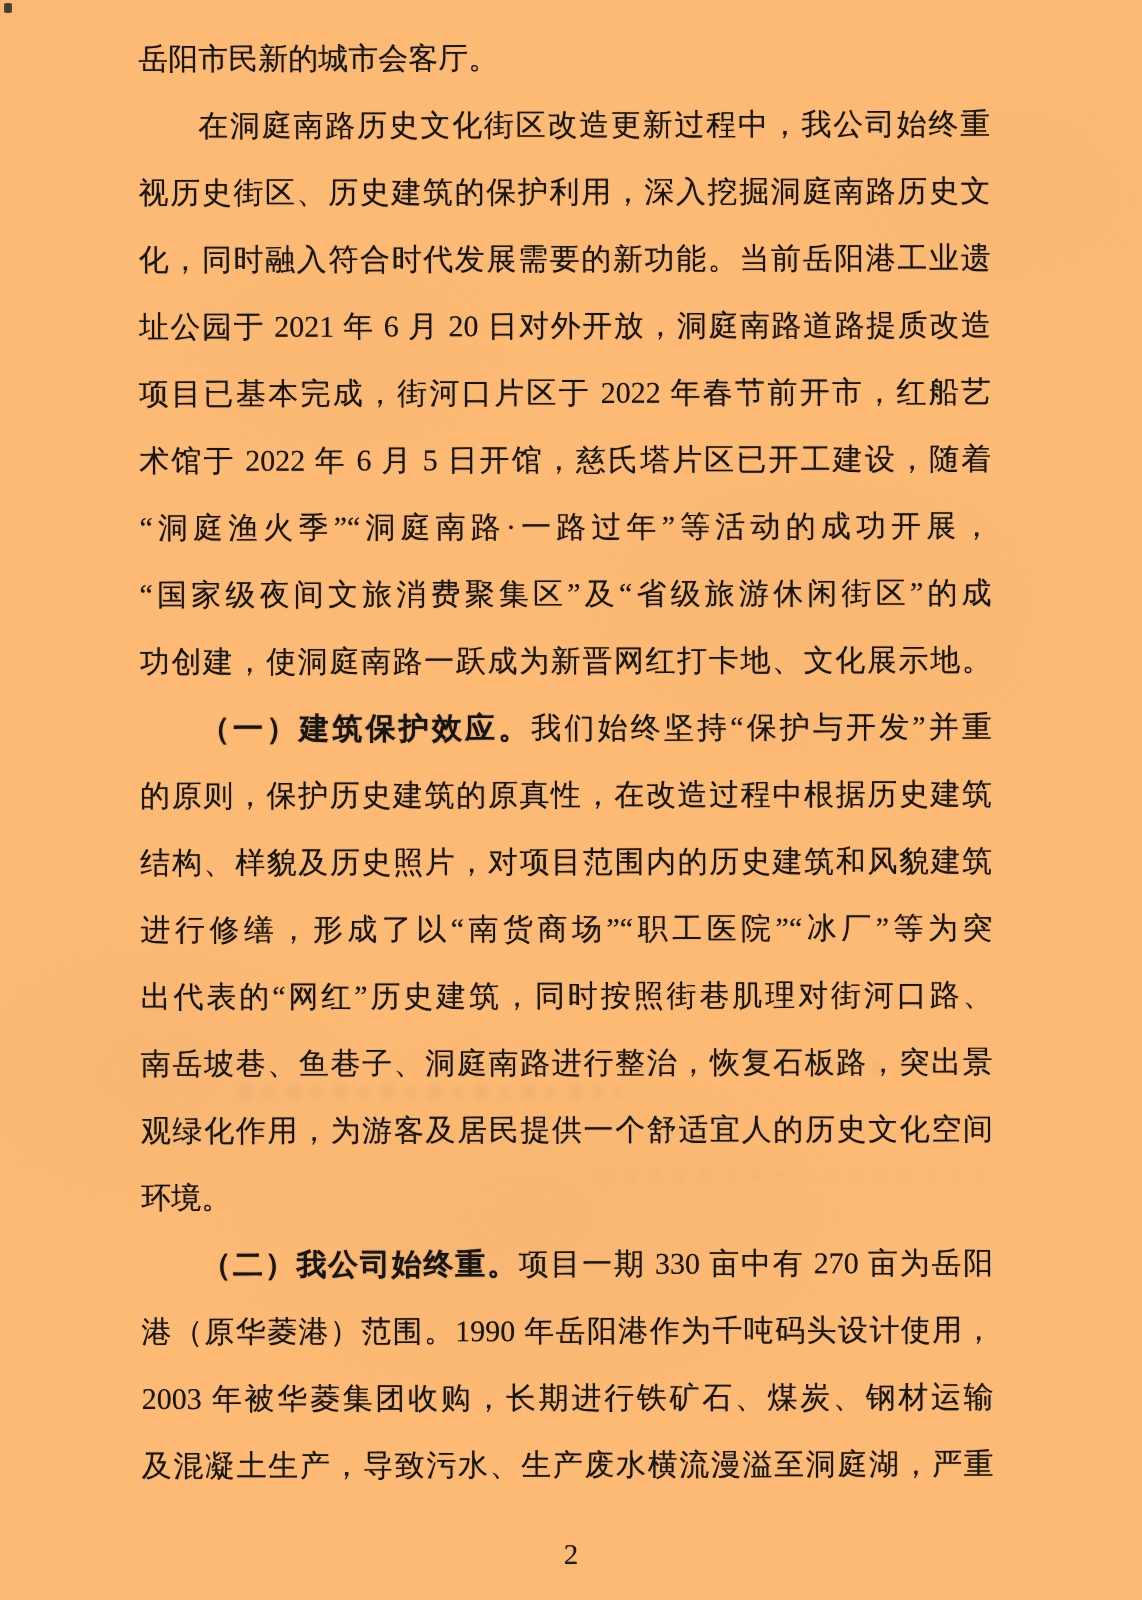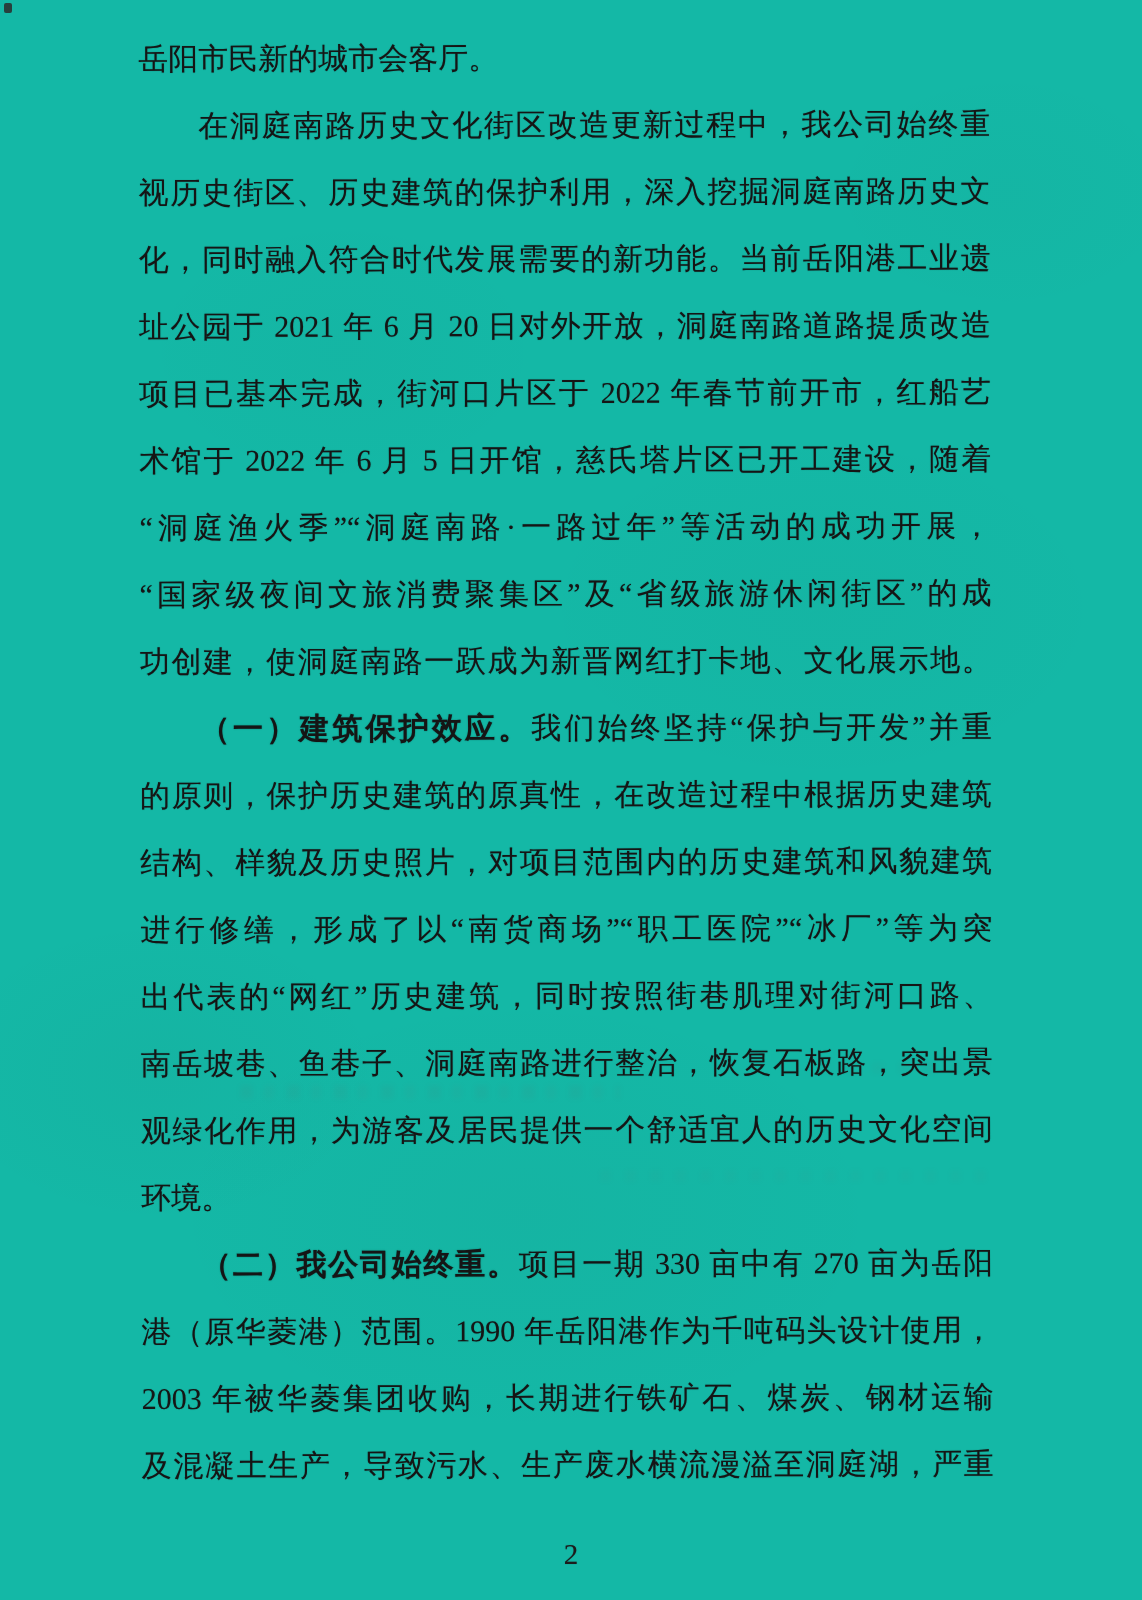--- a/index.html
+++ b/index.html
@@ -4,21 +4,21 @@
 <style>
   html, body {
     margin: 0;
     padding: 0;
     background: #ffffff;
   }
   .page {
     position: relative;
     width: 1142px;
     height: 1600px;
-    background: #14b8a6;
+    background: #fdba74;
     overflow: hidden;
     font-family: "Liberation Serif", "DejaVu Serif", serif;
   }
   
   .page::before {
     content: "";
     position: absolute;
     inset: 0;
     pointer-events: none;
     background:

